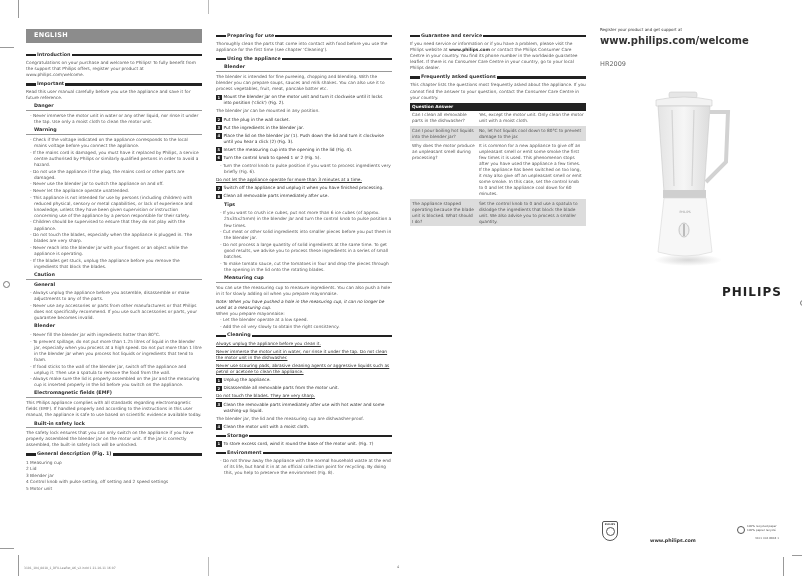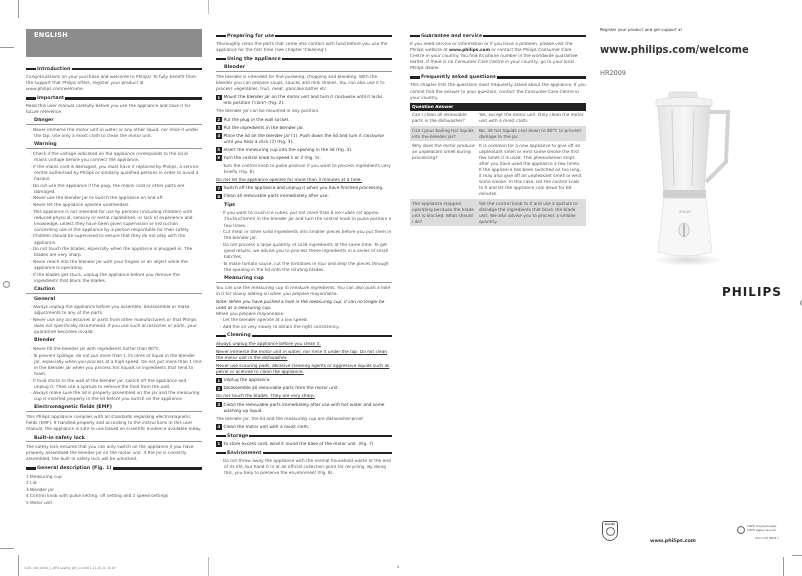--- a/index.html
+++ b/index.html
@@ -1,20 +1,20 @@
 <!DOCTYPE html>
 <html><head>
 <meta charset="utf-8">
 <style>
   * { margin: 0; padding: 0; box-sizing: border-box; }
   html, body { width: 802px; height: 576px; background: #ffffff; overflow: hidden; }
   body { font-family: "DejaVu Sans", sans-serif; color: #555; position: relative; font-size: 4.3px; line-height: 1.42; }
   .col { position: absolute; }
 
-  .lang-bar { background: #8c8c8c; color: #fff; font-weight: bold; font-size: 6.5px; padding: 3px 8px; letter-spacing: 0.3px; height: 28px; line-height: 7px; margin-bottom: 9px; }
+  .lang-bar { background: #8c8c8c; color: #fff; font-weight: bold; font-size: 6.5px; padding: 3px 8px; letter-spacing: 0.3px; height: 14px; line-height: 7px; margin-bottom: 9px; }
 
   .sec-head { display: flex; align-items: center; margin: 3px 0 2px 0; height: 6px; }
   .sec-head .bar-l { width: 10px; height: 2.5px; background: #222; }
   .sec-head .title { font-weight: bold; color: #333; font-size: 4.8px; padding: 0 1px; white-space: nowrap; }
   .sec-head .bar-r { flex: 1; height: 2.5px; background: #222; }
 
   .sub-head { font-weight: bold; color: #333; font-size: 4.8px; border-bottom: 0.6px solid #999; padding-left: 8px; margin: 2px 0 2px 0; }
   .sub-head.plain { border-bottom: none; }
 
   p { margin-bottom: 2px; }
@@ -28,21 +28,21 @@
   .note { font-style: italic; color: #333; }
 
   table.faq { width: 100%; border-collapse: collapse; font-size: 4.3px; }
   table.faq th { background: #222; color: #fff; text-align: left; padding: 1px 2px; font-weight: bold; }
   table.faq td { padding: 1.5px 2px; vertical-align: top; }
   table.faq tr.odd td { background: #fff; }
   table.faq tr.even td { background: #dcdcdc; }
   table.faq td.q { width: 38%; }
 
   .reg-small { font-size: 4px; color: #333; }
-  .reg-url { font-size: 10px; font-weight: bold; color: #333; margin-top: 10px; font-family: "DejaVu Sans", sans-serif; }
+  .reg-url { font-size: 10px; font-weight: bold; color: #333; margin-top: 1px; font-family: "DejaVu Sans", sans-serif; }
   .model { font-size: 6.5px; color: #666; margin-top: 12px; }
   .brand { position: absolute; font-size: 12px; font-weight: bold; color: #222; letter-spacing: 1px; }
 
   .crop { position: absolute; background: #999; }
 </style>
 </head>
 <body>
 
 <div class="crop" style="left:0;top:47px;width:14px;height:0.6px;"></div>
 <div class="crop" style="left:18px;top:0;width:0.6px;height:18px;"></div>

